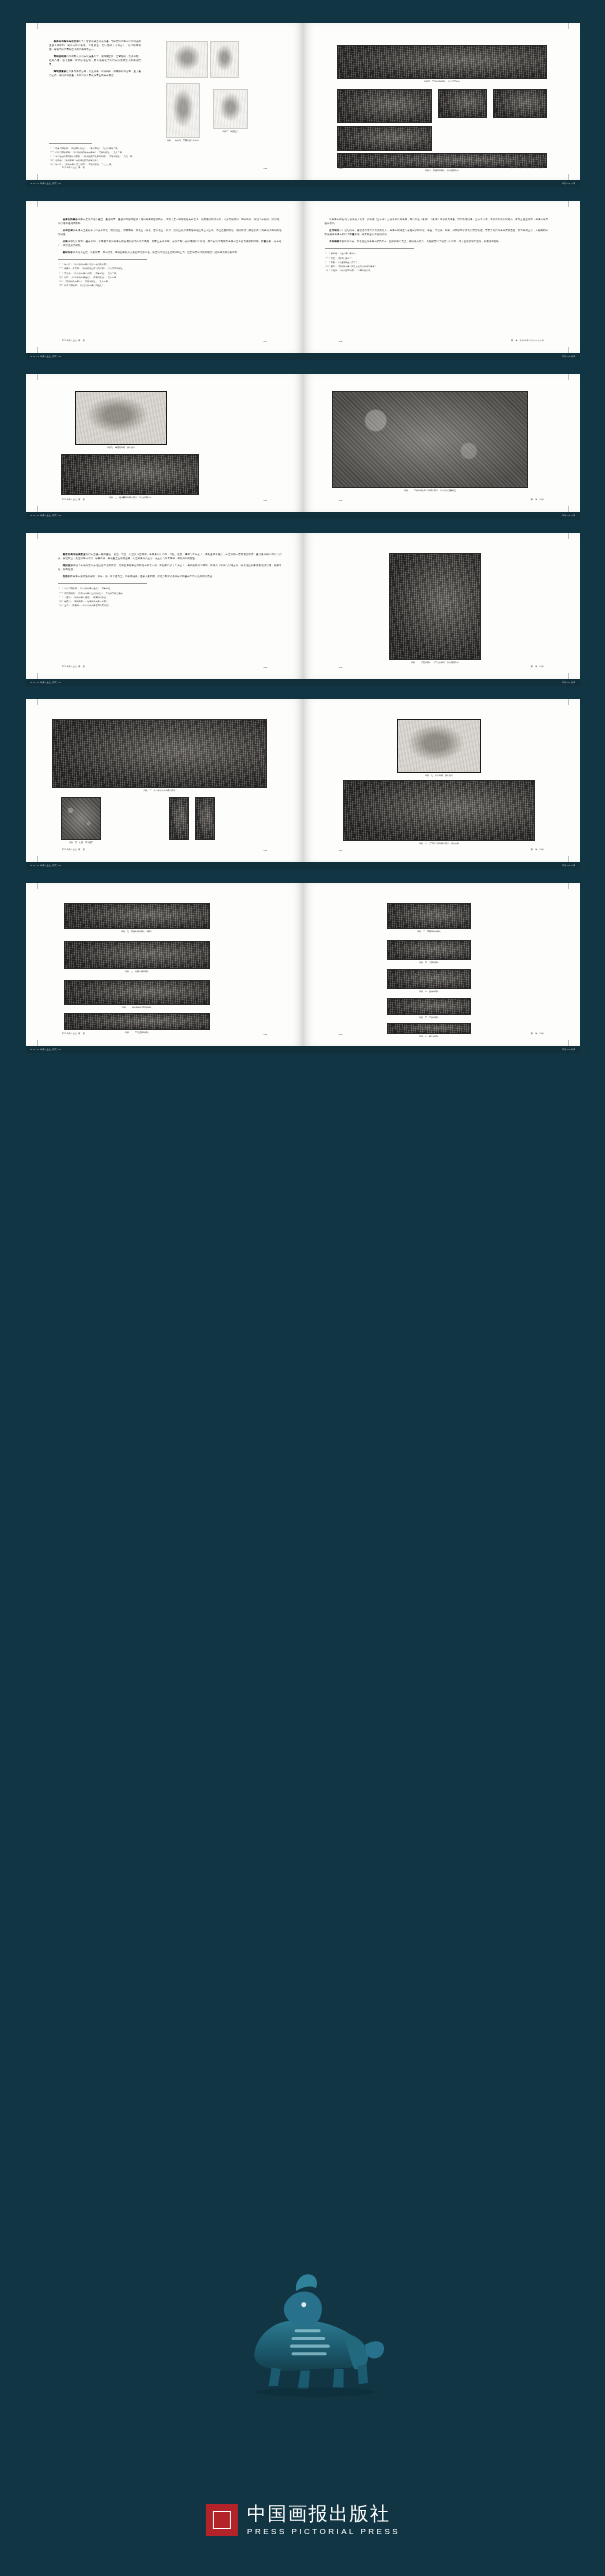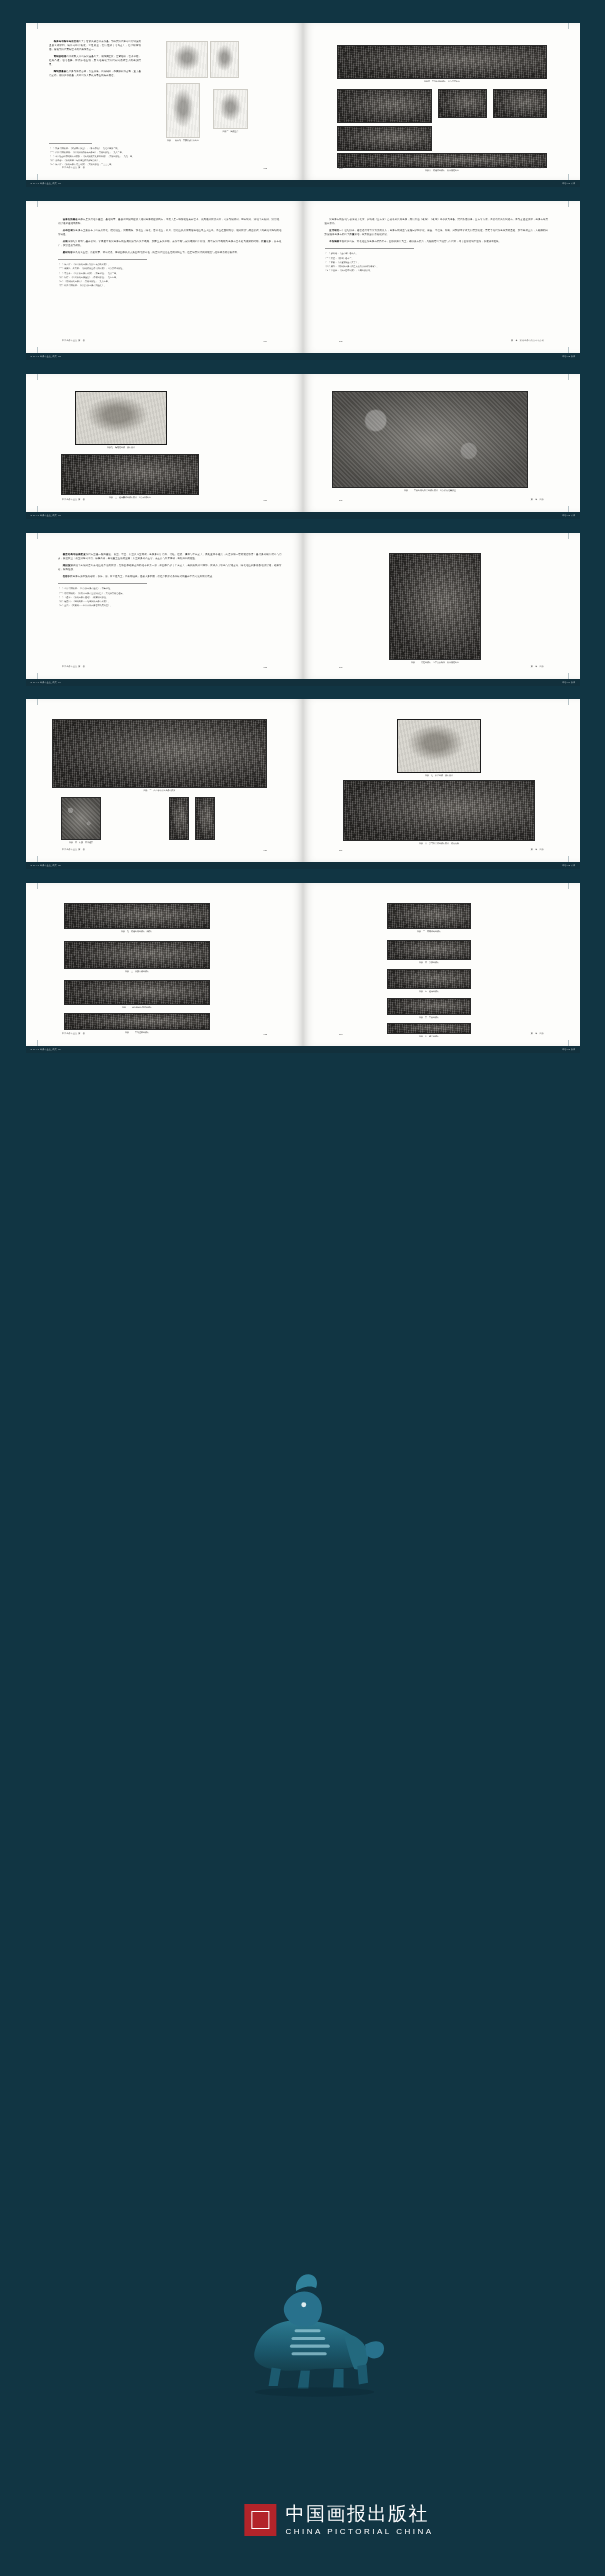--- a/index.html
+++ b/index.html
@@ -185,21 +185,20 @@
     opacity: .95;
   }
   .logo-row {
     position: absolute;
     left: 50%;
     transform: translateX(-50%);
     bottom: 40px;
     display: flex;
     align-items: center;
     gap: 9.2px;
-    margin-left: 36px;
   }
   .logo-mark {
     width: 32px; height: 32px;
     background: #b3242a;
     position: relative;
   }
   .logo-mark::after {
     content: "";
     position: absolute;
     left: 7px; top: 7px; right: 7px; bottom: 7px;
@@ -536,19 +535,19 @@
 
       <circle cx="116" cy="66" r="3.2" fill="#eaf6f9"></circle>
 
       <ellipse cx="130" cy="180" rx="78" ry="6" fill="#0d2b37" opacity=".6"></ellipse>
     </svg>
 
     <div class="logo-row">
       <div class="logo-mark"></div>
       <div class="logo-text">
         <div class="logo-cn">中国画报出版社</div>
-        <div class="logo-en">CHINA PICTORIAL CHINA</div>
+        <div class="logo-en">PRESS PICTORIAL PRESS</div>
       </div>
     </div>
   </div>
 
 </div>
 
 
 </body></html>

